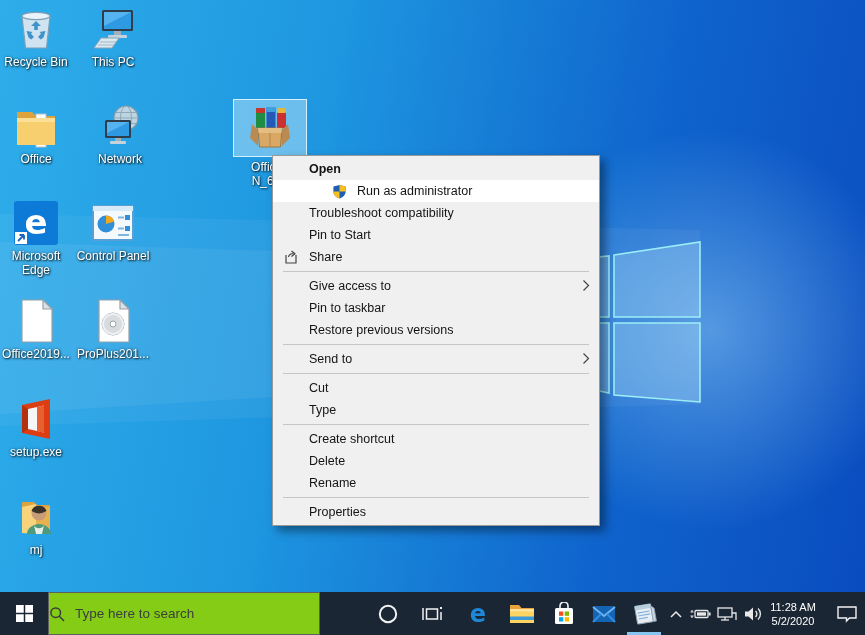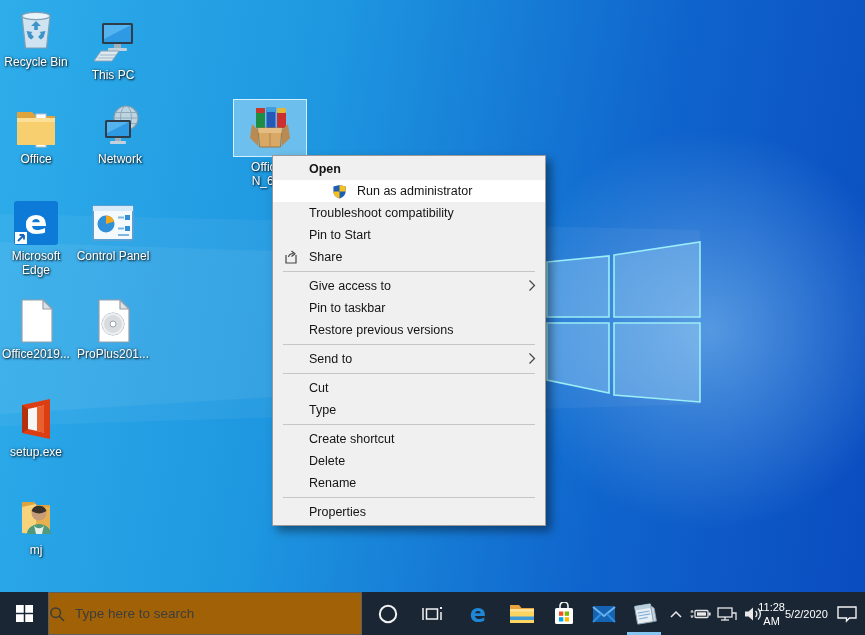--- a/index.html
+++ b/index.html
@@ -17,39 +17,39 @@
   
   .dicon { position:absolute; width:76px; display:flex; flex-direction:column; align-items:center; cursor:default; }
   .dicon .art { width:48px; height:46px; display:flex; align-items:center; justify-content:center; }
   .dicon .lbl { margin-top:3px; font-size:12px; line-height:14px; color:#fff; text-align:center;
     text-shadow:1px 1px 2px rgba(0,0,0,.85), 0 0 3px rgba(0,0,0,.5); white-space:nowrap; }
   .dicon .lbl.wrap { white-space:normal; max-width:64px; }
   .dicon.selected .artbox { background:rgba(215,242,255,.42); border:1px solid rgba(230,248,255,.85); padding:4px 12px 6px; }
   .dicon.selected { width:78px; }
 
   
-  .cmenu { position:absolute; left:272px; top:155px; width:274px; background:#f0f0f0;
+  .cmenu { position:absolute; left:272px; top:155px; width:328px; background:#f0f0f0;
     border:1px solid #999; box-shadow:5px 5px 9px rgba(0,0,0,.42); padding:2px 0; z-index:50; }
   .mi { position:relative; height:22px; display:flex; align-items:center; font-size:12.5px; color:#141414; }
   .mi.hl { background:#ffffff;padding-left:48px; }
   .mi-ic { width:36px; display:flex; align-items:center; justify-content:center; flex:0 0 36px; }
   .mi-label { flex:1; }
   .mi-label.bold { font-weight:bold; }
   .mi-arrow { position:absolute; right:9px; top:4px; }
   .msep { height:1px; background:#c6c6c6; margin:3px 10px; }
 
   
   .taskbar { position:absolute; left:0; top:592px; width:865px; height:43px; background:#1a2634; }
   .tb-abs { position:absolute; top:0; height:43px; display:flex; align-items:center; justify-content:center; }
   .start { left:0; width:48px; }
-  .searchbox { left:48px; width:314px; background:#a16207; border:1px solid #5f5f5f; display:flex; align-items:center; padding-left:0; gap:10px; }
+  .searchbox { left:48px; width:272px; background:#84cc16; border:1px solid #5f5f5f; display:flex; align-items:center; padding-left:0; gap:10px; }
   .searchbox input { border:none; outline:none; width:235px; font-size:13.5px; color:#222; font-family:"Liberation Sans",sans-serif; background:transparent; }
   .searchbox input::placeholder { color:#3d3d3d; opacity:1; }
   .underline { position:absolute; left:3px; bottom:0; width:34px; height:3px; background:#85c5f0; }
-  .clockbox { left:762px; width:62px; color:#fff; font-size:11px; line-height:14px; text-align:center; }
+  .clockbox { left:762px; width:62px; flex-direction:column; color:#fff; font-size:11px; line-height:14px; text-align:center; }
 </style>
 </head>
 <body>
 
 <div class="screen">
 
   <div class="desktop">
 
     <svg class="winlogo" width="720" height="230" viewBox="0 0 720 230">
       <polygon points="0,14 700,30 700,204 0,226" fill="rgba(255,255,255,0.05)"></polygon>
@@ -68,21 +68,21 @@
           <path d="M8 10 L36 10 L32.5 42 L11.5 42 Z" fill="#cfe3f0" stroke="#7f9fb5" stroke-width="1.2"></path>
           <ellipse cx="22" cy="10" rx="14" ry="3.6" fill="#e9f3fa" stroke="#7f9fb5" stroke-width="1.2"></ellipse>
           <path d="M17 20 l5 -5 5 5 h-3.2 v4 h-3.6 v-4 Z" fill="#3f93c9"></path>
           <path d="M14.5 31.5 l-2 -6.5 6 1 -1.6 1.6 3 3.4 -2.6 2.6 Z" fill="#3f93c9"></path>
           <path d="M29.5 31.5 l2 -6.5 -6 1 1.6 1.6 -3 3.4 2.6 2.6 Z" fill="#3f93c9"></path>
         </svg>
       </div>
       <div class="lbl">Recycle Bin</div>
     </div>
 
-    <div class="dicon" style="left:75px;top:19px">
+    <div class="dicon" style="left:75px;top:6px">
       <div class="art">
         <svg width="48" height="46" viewBox="0 0 48 46">
           <rect x="13" y="4" width="31" height="21" rx="1.5" fill="#2f3d4a"></rect>
           <rect x="15" y="6" width="27" height="17" fill="#2e9ae4"></rect>
           <path d="M15 6 L42 6 L15 20 Z" fill="#55b4f0"></path>
           <rect x="25" y="25" width="7" height="4" fill="#9fb1bd"></rect>
           <rect x="19" y="29" width="19" height="3" rx="1" fill="#c3d2dc"></rect>
           <polygon points="5,42 12,32 30,32 23,42" fill="#dde9f1" stroke="#8aa4b5" stroke-width="1"></polygon>
           <g stroke="#9fb6c4" stroke-width="1">
               <line x1="9" y1="39" x2="25" y2="39"></line>

